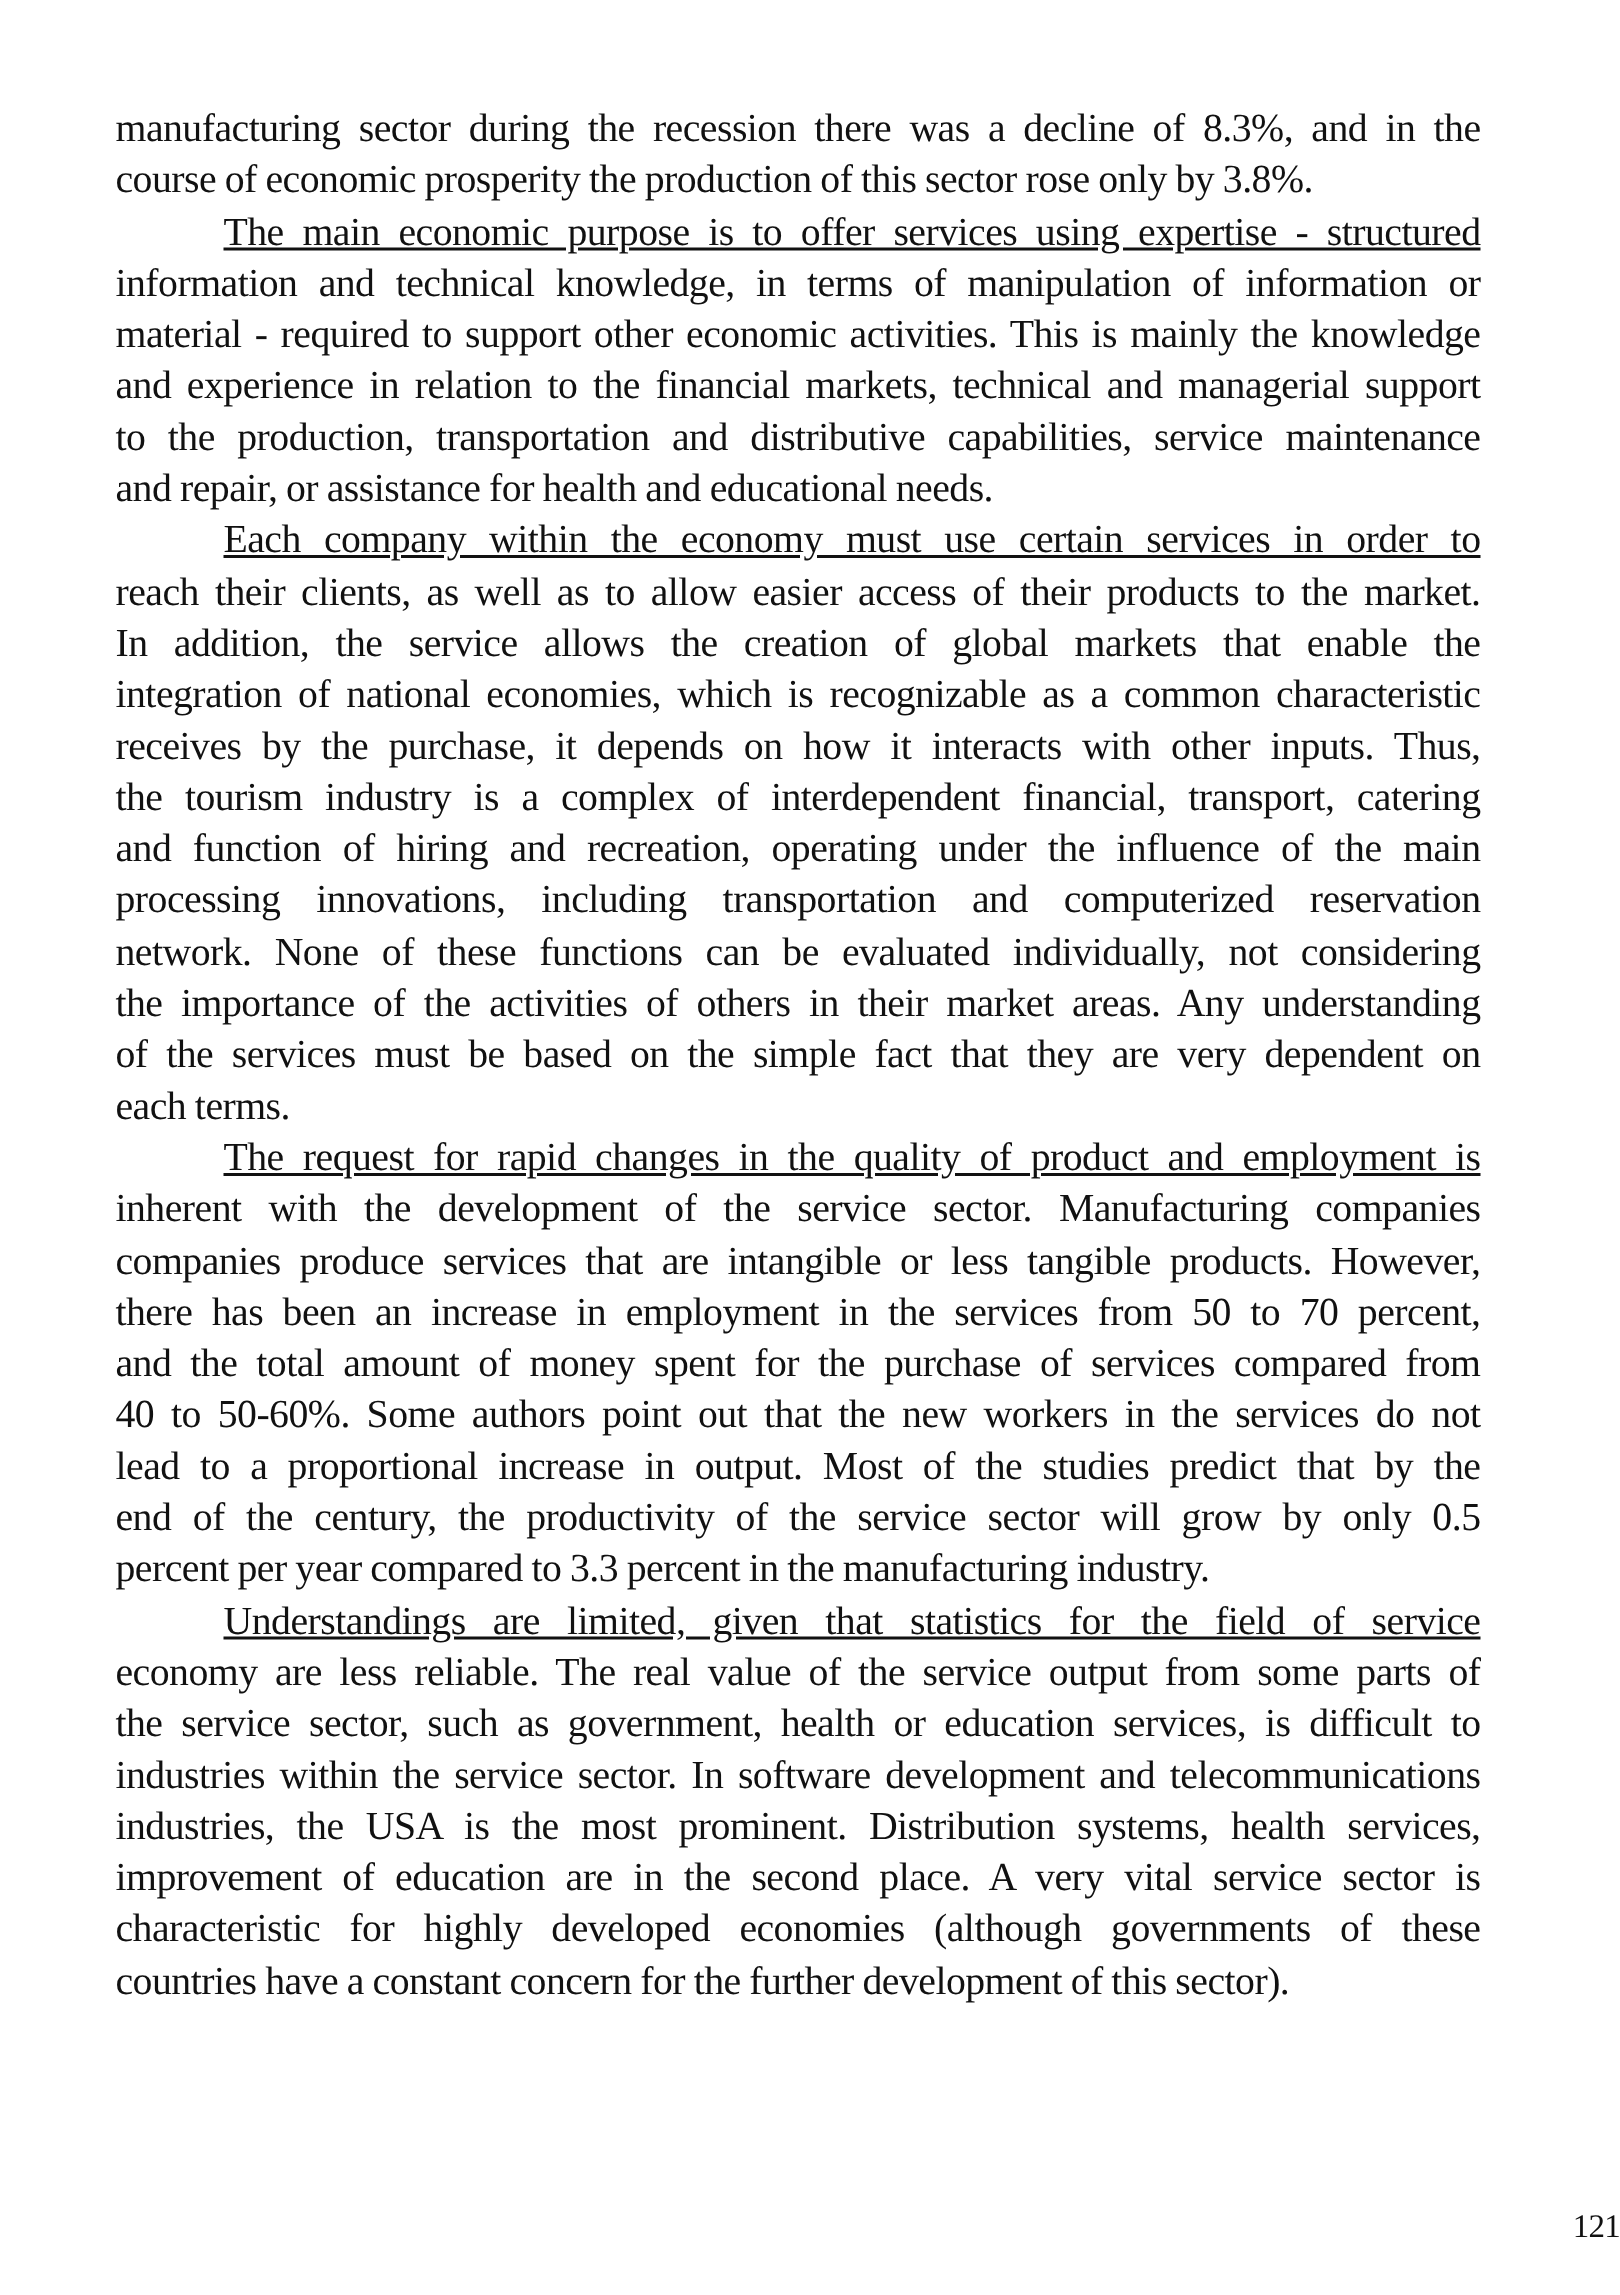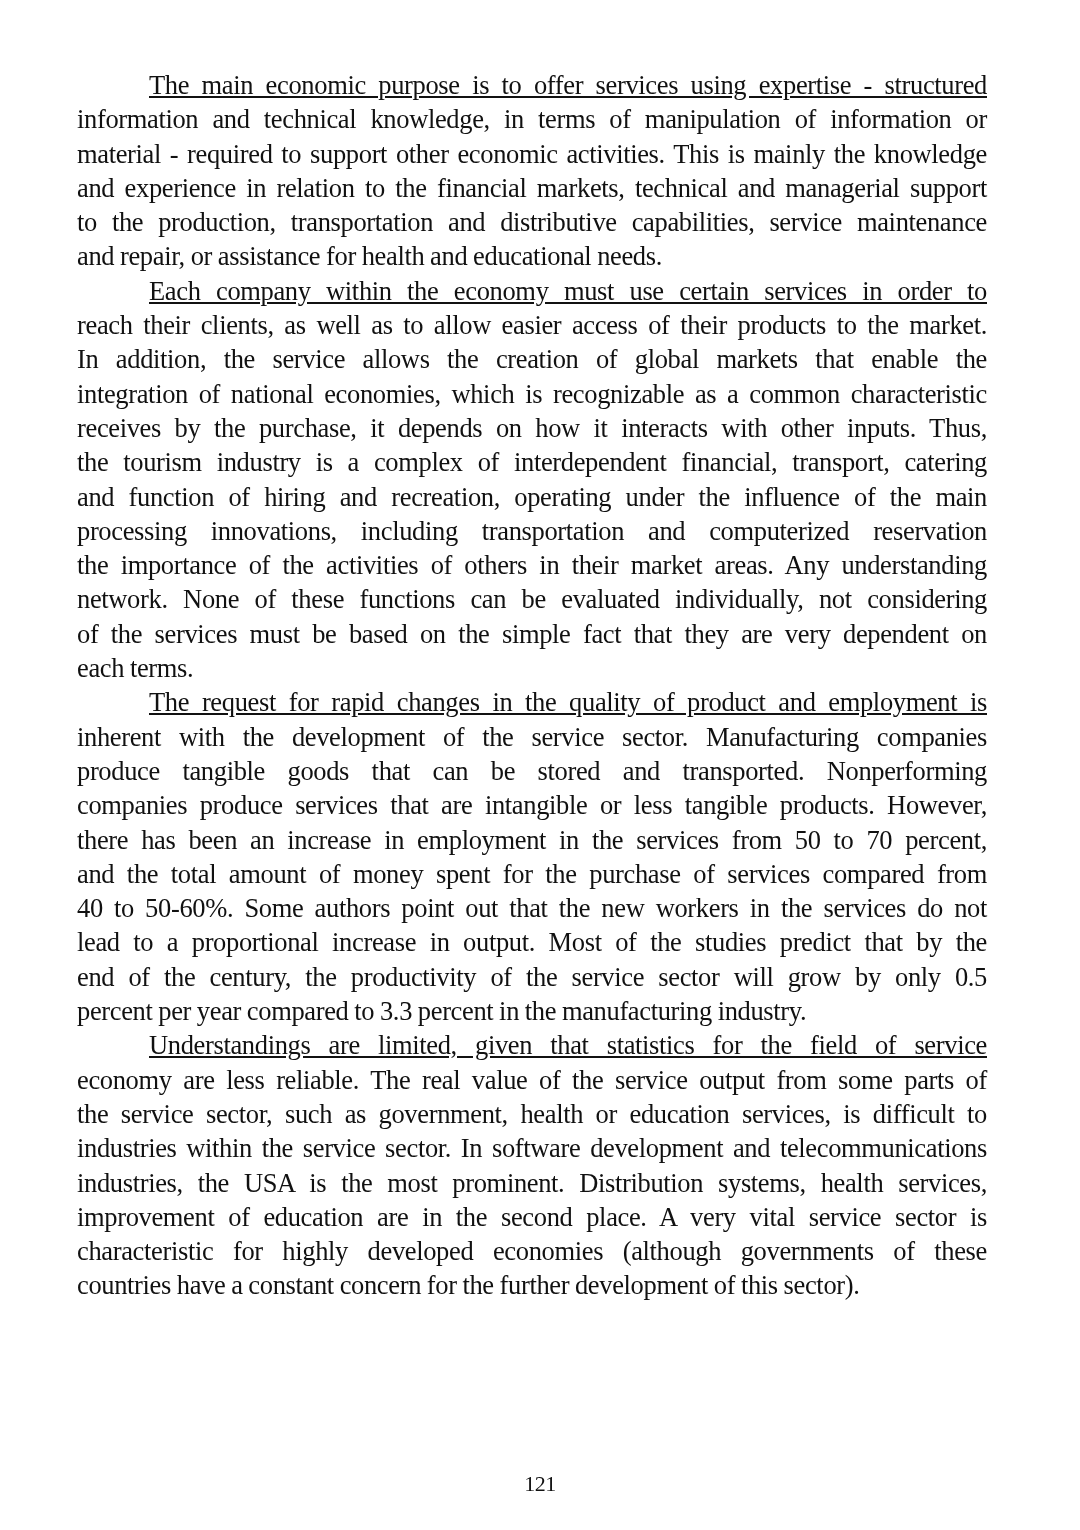--- a/index.html
+++ b/index.html
@@ -36,55 +36,58 @@
       text-decoration: underline;
     }
     .line.last {
       text-align-last: left;
     }
     .page-number {
       position: absolute;
       left: 0;
       width: 1080px;
       top: 1471px;
-      text-align: center;
+      text-align: right;
       font-size: 22px;
       letter-spacing: -0.5px;
     }
   </style>
 </head>
 <body>
 
 <div class="page">
+  <div class="paragraph">
+    <div class="line">manufacturing sector during the recession there was a decline of 8.3%, and in the</div>
+    <div class="line last">course of economic prosperity the production of this sector rose only by 3.8%.</div>
+  </div>
   <div class="paragraph">
     <div class="line indent">The main economic purpose is to offer services using expertise - structured</div>
     <div class="line">information and technical knowledge, in terms of manipulation of information or</div>
     <div class="line">material - required to support other economic activities. This is mainly the knowledge</div>
     <div class="line">and experience in relation to the financial markets, technical and managerial support</div>
     <div class="line">to the production, transportation and distributive capabilities, service maintenance</div>
     <div class="line last">and repair, or assistance for health and educational needs.</div>
   </div>
   <div class="paragraph">
     <div class="line indent">Each company within the economy must use certain services in order to</div>
     <div class="line">reach their clients, as well as to allow easier access of their products to the market.</div>
     <div class="line">In addition, the service allows the creation of global markets that enable the</div>
     <div class="line">integration of national economies, which is recognizable as a common characteristic</div>
     <div class="line">receives by the purchase, it depends on how it interacts with other inputs. Thus,</div>
     <div class="line">the tourism industry is a complex of interdependent financial, transport, catering</div>
     <div class="line">and function of hiring and recreation, operating under the influence of the main</div>
     <div class="line">processing innovations, including transportation and computerized reservation</div>
+    <div class="line">network. None of these functions can be evaluated individually, not considering</div>
     <div class="line">the importance of the activities of others in their market areas. Any understanding</div>
-    <div class="line">network. None of these functions can be evaluated individually, not considering</div>
     <div class="line">of the services must be based on the simple fact that they are very dependent on</div>
     <div class="line last">each terms.</div>
   </div>
   <div class="paragraph">
     <div class="line indent">The request for rapid changes in the quality of product and employment is</div>
     <div class="line">inherent with the development of the service sector. Manufacturing companies</div>
-    <div class="line">produce tangible goods that can be stored and transported. Nonperforming</div>
     <div class="line">companies produce services that are intangible or less tangible products. However,</div>
     <div class="line">there has been an increase in employment in the services from 50 to 70 percent,</div>
     <div class="line">and the total amount of money spent for the purchase of services compared from</div>
     <div class="line">40 to 50-60%. Some authors point out that the new workers in the services do not</div>
     <div class="line">lead to a proportional increase in output. Most of the studies predict that by the</div>
     <div class="line">end of the century, the productivity of the service sector will grow by only 0.5</div>
     <div class="line last">percent per year compared to 3.3 percent in the manufacturing industry.</div>
   </div>
   <div class="paragraph">
     <div class="line indent">Understandings are limited, given that statistics for the field of service</div>

